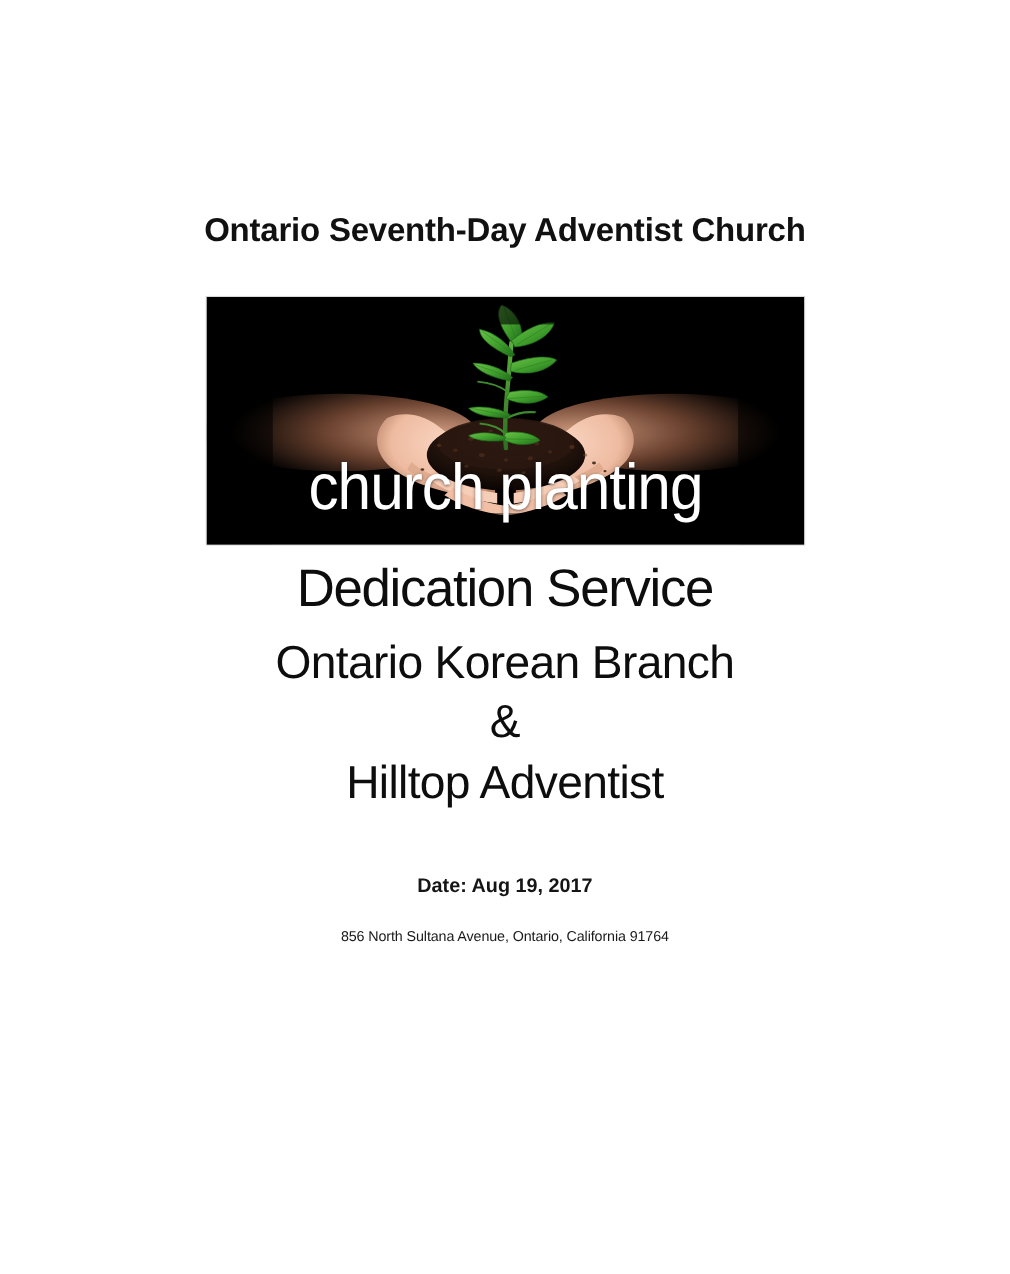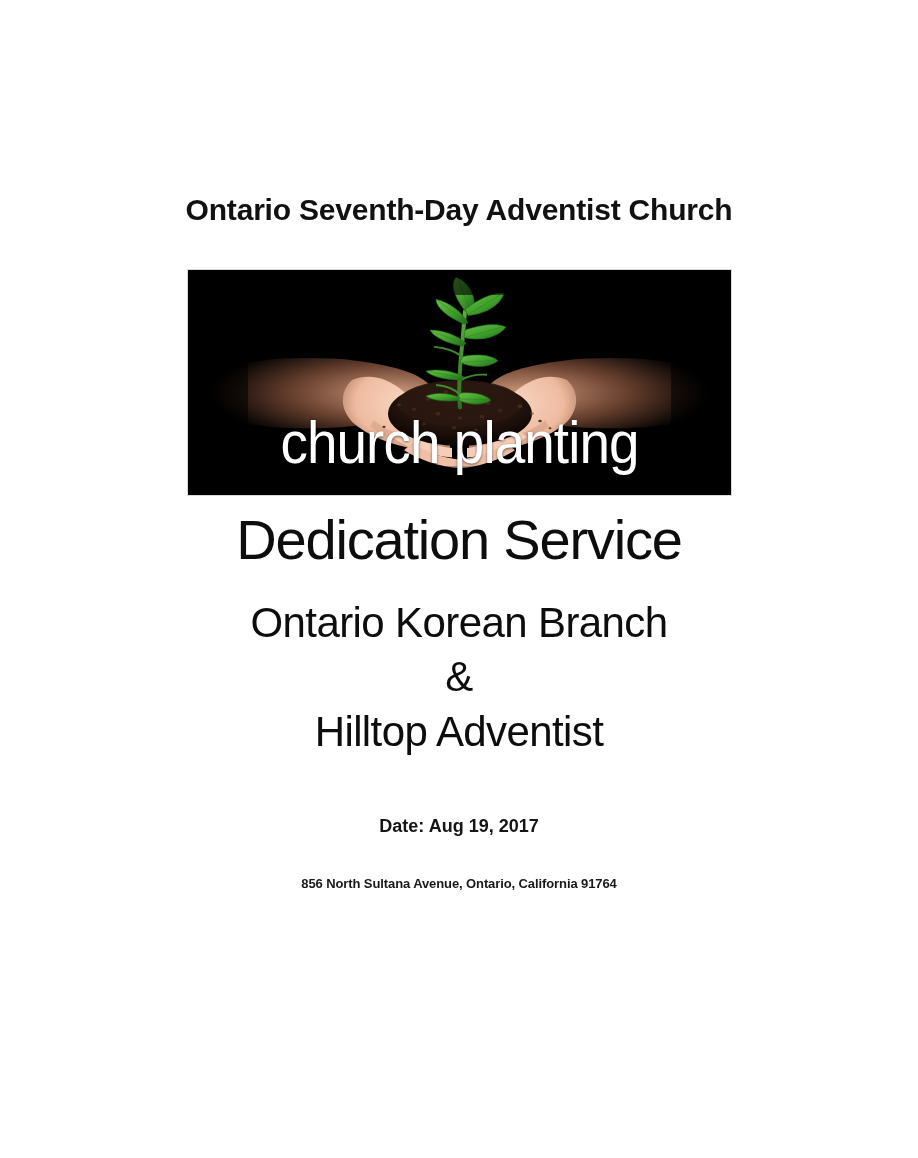--- a/index.html
+++ b/index.html
@@ -62,53 +62,53 @@
     line-height: 1;
     color: #ffffff;
     letter-spacing: -1px;
     transform: scaleX(0.93);
     text-shadow: 0 1px 3px rgba(0,0,0,0.55);
   }
 
   
   .service-title {
     margin-top: 14px;
-    font-size: 56px;
+    font-size: 48px;
     font-weight: normal;
     line-height: 1.12;
     letter-spacing: -1.2px;
     color: #0d0d0d;
   }
 
   
   .subtitle-block {
-    margin-top: 24px;
+    margin-top: 12px;
     text-align: center;
     font-size: 42px;
     font-weight: normal;
     line-height: 1.3;
     letter-spacing: -0.6px;
     color: #0d0d0d;
   }
   .subtitle-line { display: block; }
 
   
   .date-line {
     margin-top: 56px;
     font-size: 18px;
     font-weight: bold;
     text-align: center;
     color: #151515;
   }
 
   
   .address-line {
-    margin-top: 39px;
+    margin-top: 27px;
     font-size: 13px;
-    font-weight: bold;
+    font-weight: normal;
     text-align: center;
     color: #191919;
     letter-spacing: -0.1px;
   }
 </style>
 </head>
 <body>
 
 <div class="page">
 

